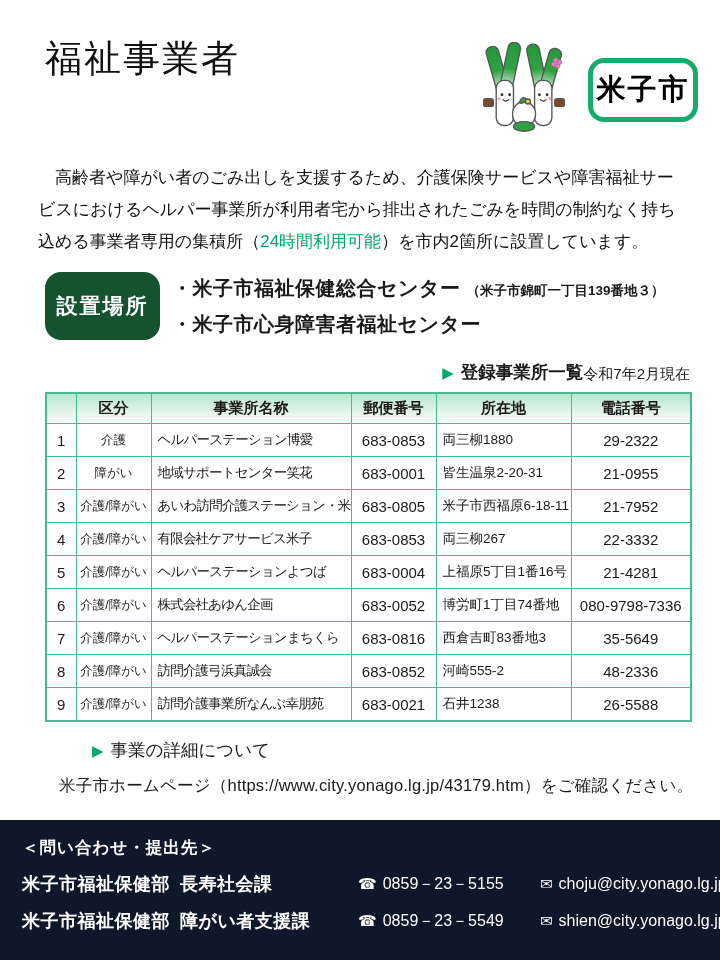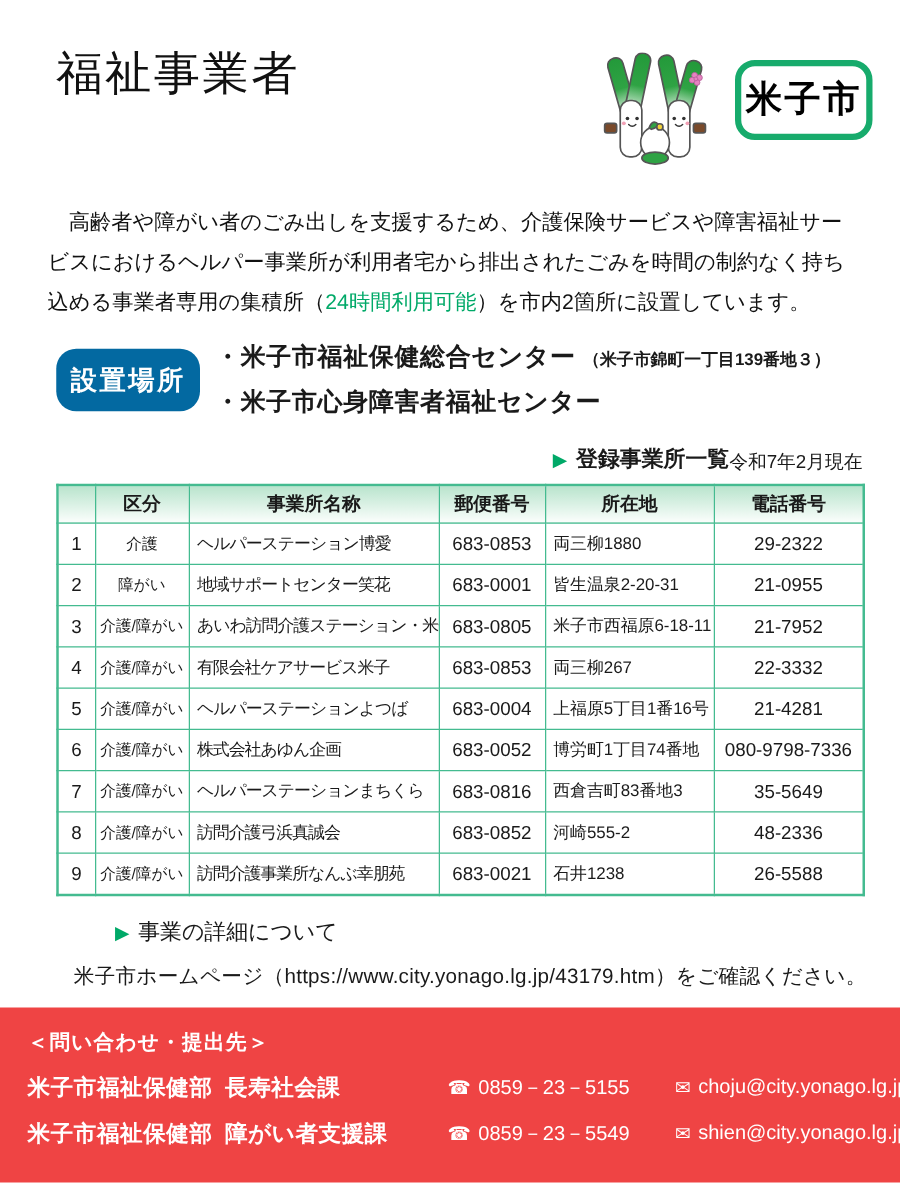--- a/index.html
+++ b/index.html
@@ -5,32 +5,32 @@
   html,body{margin:0;padding:0;}
   body{
     width:720px;height:960px;position:relative;overflow:hidden;background:#ffffff;
     font-family:"Liberation Sans","DejaVu Sans",sans-serif;color:#1a1a1a;
   }
   
   .header{position:relative;padding:34px 0 0 45px;height:106px;}
   .title{font-size:37px;font-weight:normal;line-height:50px;letter-spacing:2px;color:#111;}
   .mascot{position:absolute;left:477px;top:42px;}
   .city-badge{
-    position:absolute;left:588px;top:48px;width:110px;height:64px;box-sizing:border-box;
+    position:absolute;left:588px;top:58px;width:110px;height:64px;box-sizing:border-box;
     border:5px solid #17ab6c;border-radius:16px;background:#fff;
     display:flex;align-items:center;justify-content:center;
     font-size:29px;font-weight:bold;letter-spacing:2px;color:#000;
   }
   
   .intro{margin:22px 32px 0 38px;font-size:17px;line-height:32px;color:#111;}
   .highlight{color:#00a968;}
   
   .loc-row{display:flex;margin:14px 0 0 45px;align-items:center;}
   .loc-badge{
-    width:115px;height:50px;background:#0369a1;border-radius:16px;color:#fff;
+    width:115px;height:68px;background:#14532d;border-radius:16px;color:#fff;
     font-size:21px;font-weight:bold;display:flex;align-items:center;justify-content:center;
     letter-spacing:2px;flex-shrink:0;
   }
   .location-list{margin-left:12px;display:flex;flex-direction:column;gap:9px;}
   .loc-item{display:flex;align-items:baseline;white-space:nowrap;}
   .loc-name{font-size:20px;font-weight:bold;letter-spacing:0.5px;}
   .loc-addr{font-size:13.5px;font-weight:bold;margin-left:6px;}
   
   .registry-head{display:flex;justify-content:flex-end;align-items:flex-end;margin:20px 30px 8px 38px;}
   .section-title{font-size:17.5px;font-weight:bold;}
@@ -45,21 +45,21 @@
   td.col3{text-align:center;font-size:15px;}
   td.col4{text-align:left;padding-left:6px;font-size:13.5px;}
   td.col5{text-align:center;font-size:15px;}
   .w0{width:30px}.w1{width:75px}.w2{width:200px}.w3{width:85px}.w4{width:135px}.w5{width:120px}
   
   .details{margin:16px 0 0 45px;}
   .details-title{font-size:17.5px;font-weight:normal;padding-left:47px;}
   .details-text{margin:13px 0 0 14px;font-size:16.5px;letter-spacing:0.2px;}
   
   .footer{
-    position:absolute;left:0;bottom:14px;width:720px;height:140px;background:#ef4444;color:#fff;
+    position:absolute;left:0;bottom:0;width:720px;height:140px;background:#0f172a;color:#fff;
     box-sizing:border-box;padding:17px 0 0 22px;
   }
   .footer-heading{font-size:16.5px;font-weight:bold;letter-spacing:1px;}
   .contact-row{display:grid;grid-template-columns:158px 178px 182px auto;align-items:center;margin-top:13px;}
   .contact-dept,.contact-division{font-size:18px;font-weight:bold;letter-spacing:0.5px;}
   .contact-phone,.contact-email{font-size:16px;display:flex;align-items:center;gap:6px;white-space:nowrap;}
   .icon-glyph{font-size:15px;}
 </style>
 </head>
 <body>

